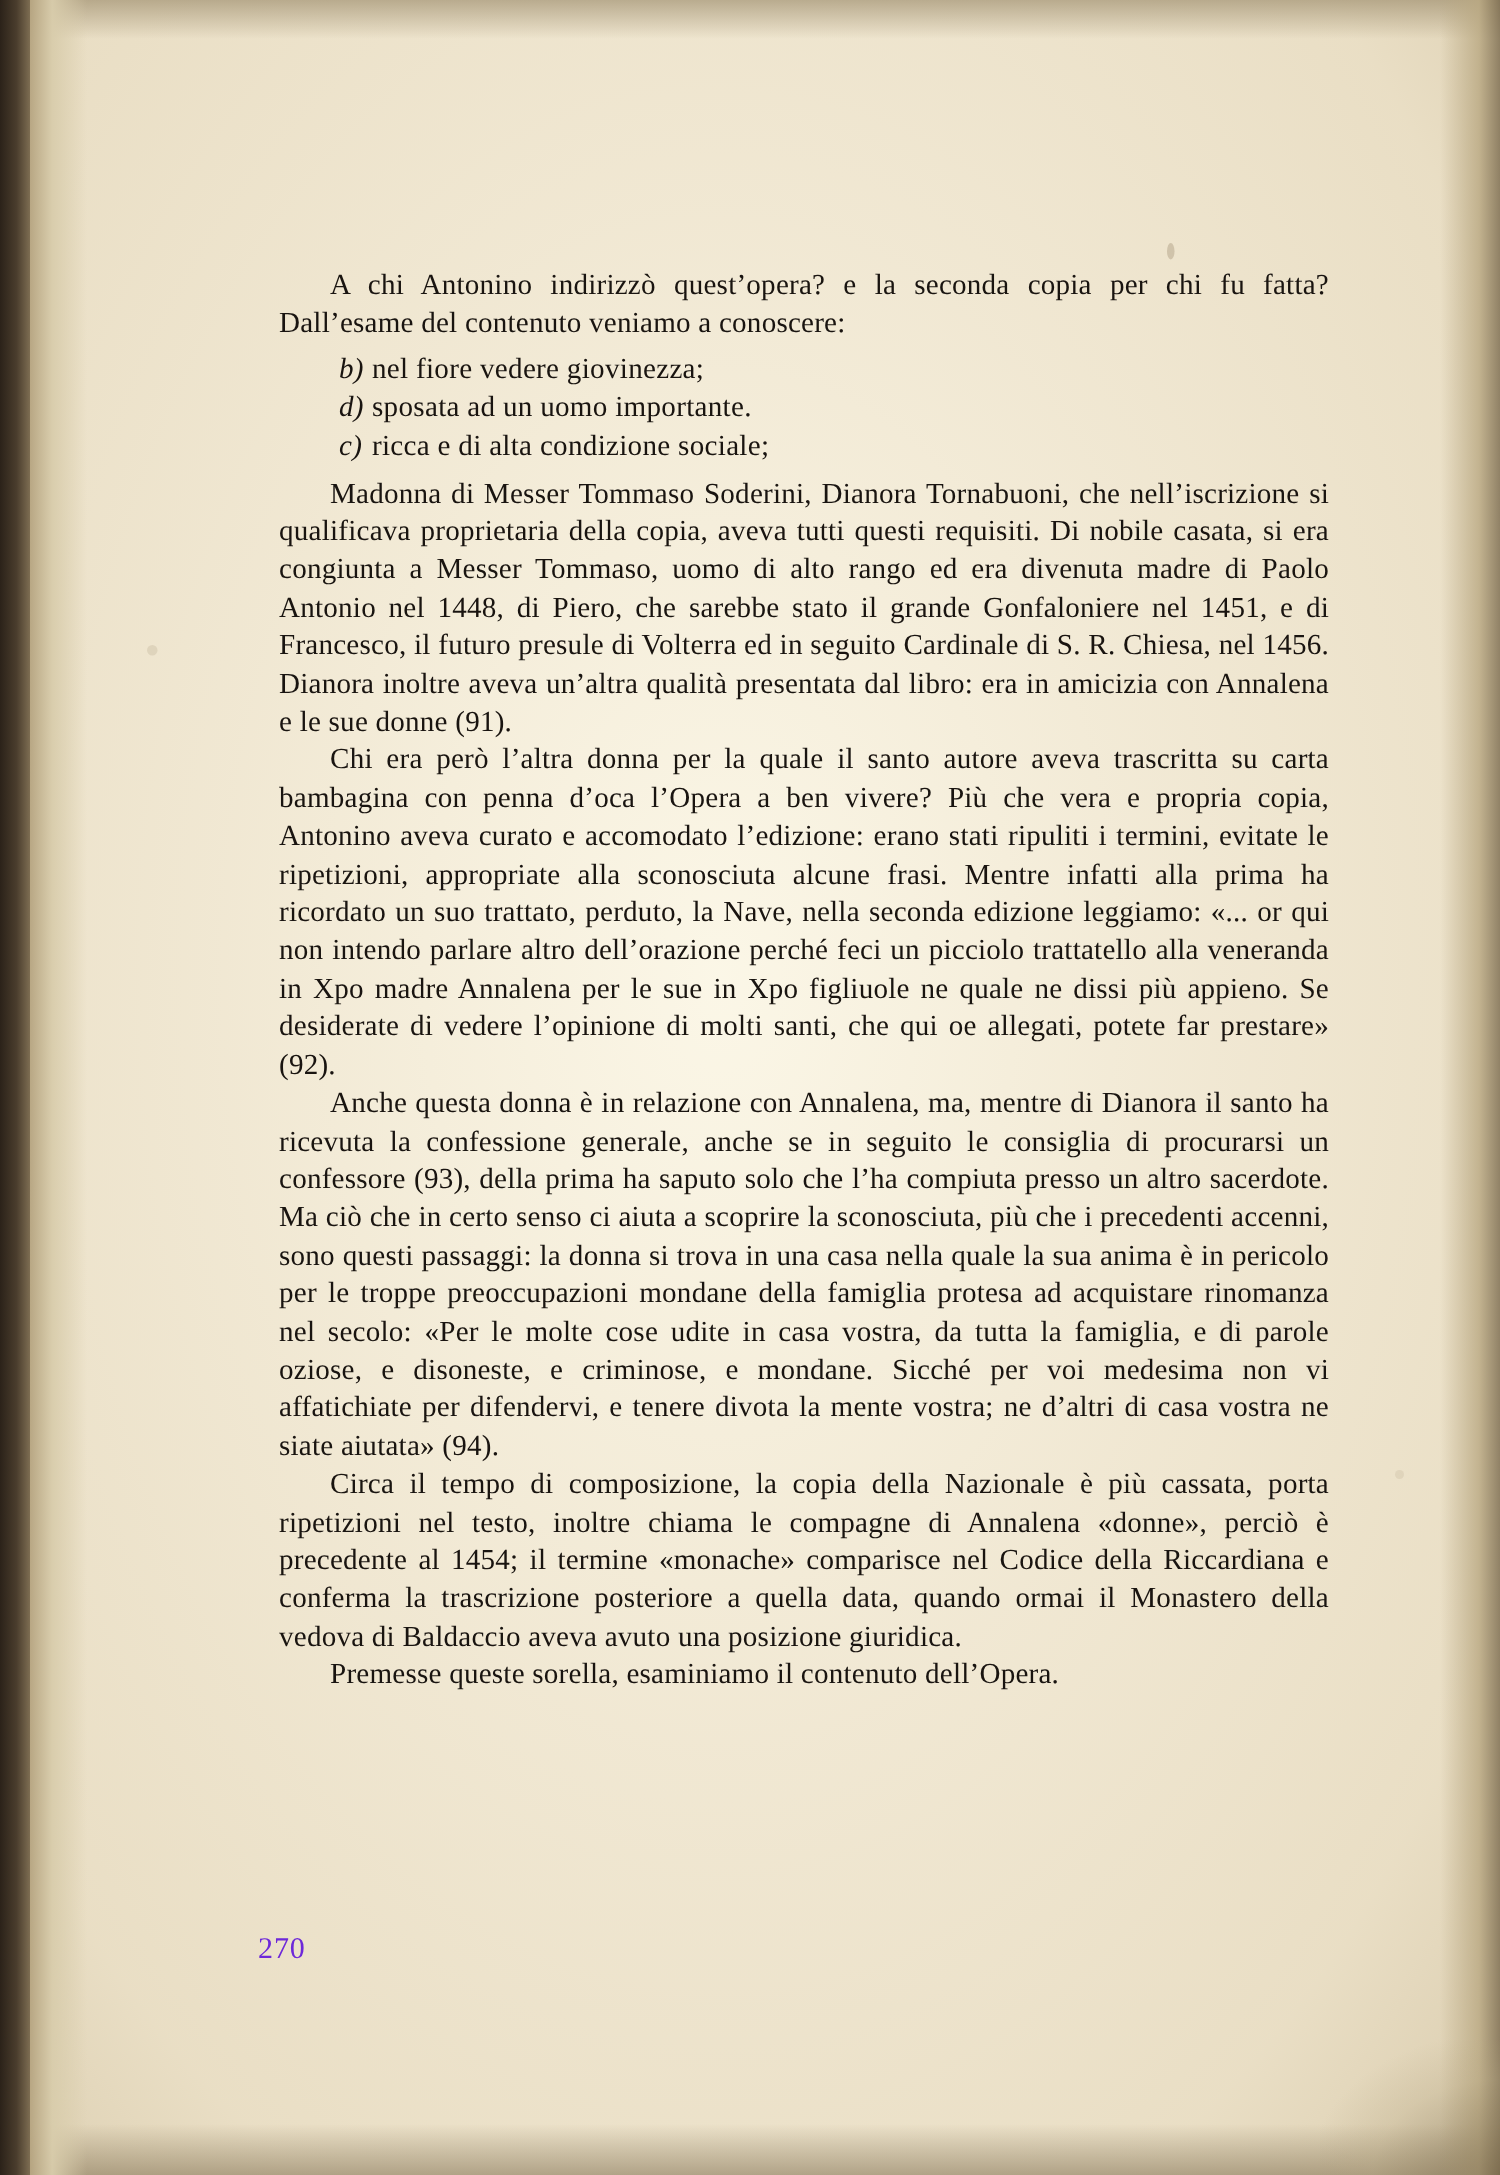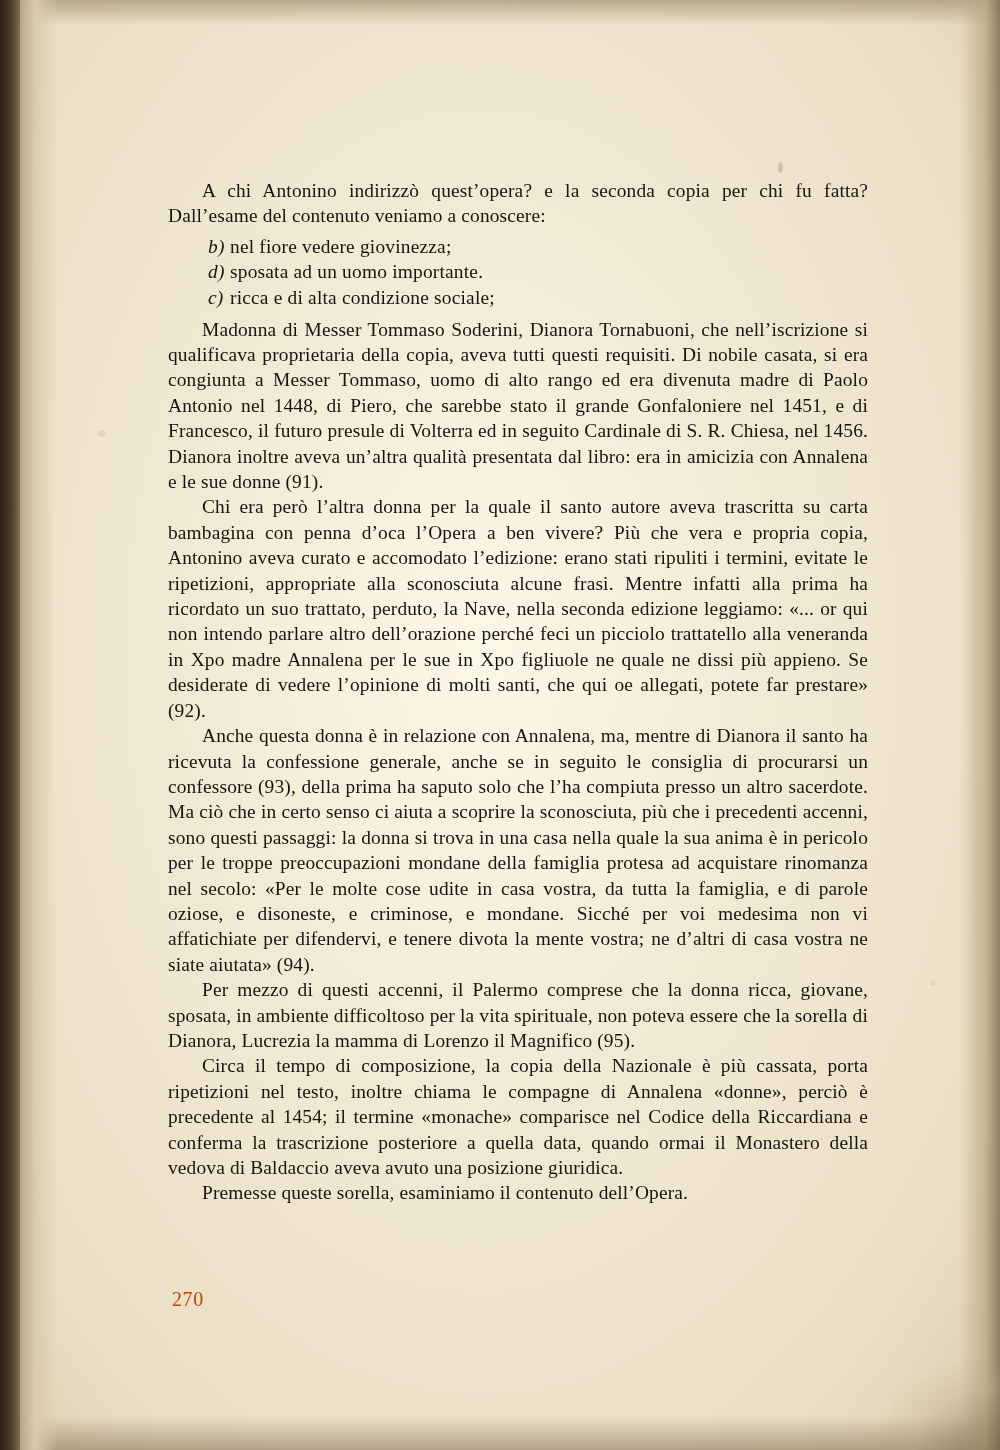--- a/index.html
+++ b/index.html
@@ -63,21 +63,21 @@
     opacity: 0.6;
   }
   .corner-br {
     position: absolute;
     right: 0; bottom: 0;
     width: 120px; height: 90px;
     background: radial-gradient(ellipse at 100% 100%, rgba(120,104,74,0.55) 0%, rgba(180,165,130,0.25) 50%, rgba(255,255,255,0) 75%);
   }
   .content {
     position: absolute;
-    left: 168px;
+    left: 186px;
     top: 178px;
     width: 700px;
     color: #191410;
   }
   p {
     margin: 0;
     font-size: 19.4px;
     line-height: 25.4px;
     text-align: justify;
     text-justify: inter-word;
@@ -104,21 +104,21 @@
     width: 0;
     margin-left: -22px;
     margin-right: 22px;
   }
   .folio {
     position: absolute;
     left: 172px;
     top: 1288px;
     font-size: 20px;
     letter-spacing: 0.6px;
-    color: #c2410c;
+    color: #6d28d9;
   }
   .spot {
     position: absolute;
     background: rgba(140,120,88,0.30);
     border-radius: 50%;
     pointer-events: none;
   }
 </style>
 </head>
 <body>
@@ -148,20 +148,19 @@
         <span class="marker">d)</span><span>sposata ad un uomo importante.</span>
       </li>
       <li>
         <span class="marker">c)</span><span>ricca e di alta condizione sociale;</span>
       </li>
     </ul>
 
     <p class="indent">Madonna di Messer Tommaso Soderini, Dianora Tornabuoni, che nell’iscrizione si qualificava proprietaria della copia, aveva tutti questi requisiti. Di nobile casata, si era congiunta a Messer Tommaso, uomo di alto rango ed era divenuta madre di Paolo Antonio nel 1448, di Piero, che sarebbe stato il grande Gonfaloniere nel 1451, e di Francesco, il futuro presule di Volterra ed in seguito Cardinale di S. R. Chiesa, nel 1456. Dianora inoltre aveva un’altra qualità presentata dal libro: era in amicizia con Annalena e le sue donne (91).</p>
     <p class="indent">Chi era però l’altra donna per la quale il santo autore aveva trascritta su carta bambagina con penna d’oca l’Opera a ben vivere? Più che vera e propria copia, Antonino aveva curato e accomodato l’edizione: erano stati ripuliti i termini, evitate le ripetizioni, appropriate alla sconosciuta alcune frasi. Mentre infatti alla prima ha ricordato un suo trattato, perduto, la Nave, nella seconda edizione leggiamo: «... or qui non intendo parlare altro dell’orazione perché feci un picciolo trattatello alla veneranda in Xpo madre Annalena per le sue in Xpo figliuole ne quale ne dissi più appieno. Se desiderate di vedere l’opinione di molti santi, che qui oe allegati, potete far prestare» (92).</p>
     <p class="indent">Anche questa donna è in relazione con Annalena, ma, mentre di Dianora il santo ha ricevuta la confessione generale, anche se in seguito le consiglia di procurarsi un confessore (93), della prima ha saputo solo che l’ha compiuta presso un altro sacerdote. Ma ciò che in certo senso ci aiuta a scoprire la sconosciuta, più che i precedenti accenni, sono questi passaggi: la donna si trova in una casa nella quale la sua anima è in pericolo per le troppe preoccupazioni mondane della famiglia protesa ad acquistare rinomanza nel secolo: «Per le molte cose udite in casa vostra, da tutta la famiglia, e di parole oziose, e disoneste, e criminose, e mondane. Sicché per voi medesima non vi affatichiate per difendervi, e tenere divota la mente vostra; ne d’altri di casa vostra ne siate aiutata» (94).</p>
-    <p class="indent">Per mezzo di questi accenni, il Palermo comprese che la donna ricca, giovane, sposata, in ambiente difficoltoso per la vita spirituale, non poteva essere che la sorella di Dianora, Lucrezia la mamma di Lorenzo il Magnifico (95).</p>
     <p class="indent">Circa il tempo di composizione, la copia della Nazionale è più cassata, porta ripetizioni nel testo, inoltre chiama le compagne di Annalena «donne», perciò è precedente al 1454; il termine «monache» comparisce nel Codice della Riccardiana e conferma la trascrizione posteriore a quella data, quando ormai il Monastero della vedova di Baldaccio aveva avuto una posizione giuridica.</p>
     <p class="indent">Premesse queste sorella, esaminiamo il contenuto dell’Opera.</p>
 
   </div>
 
   <div class="folio">270</div>
 </div>
 
 </body></html>

